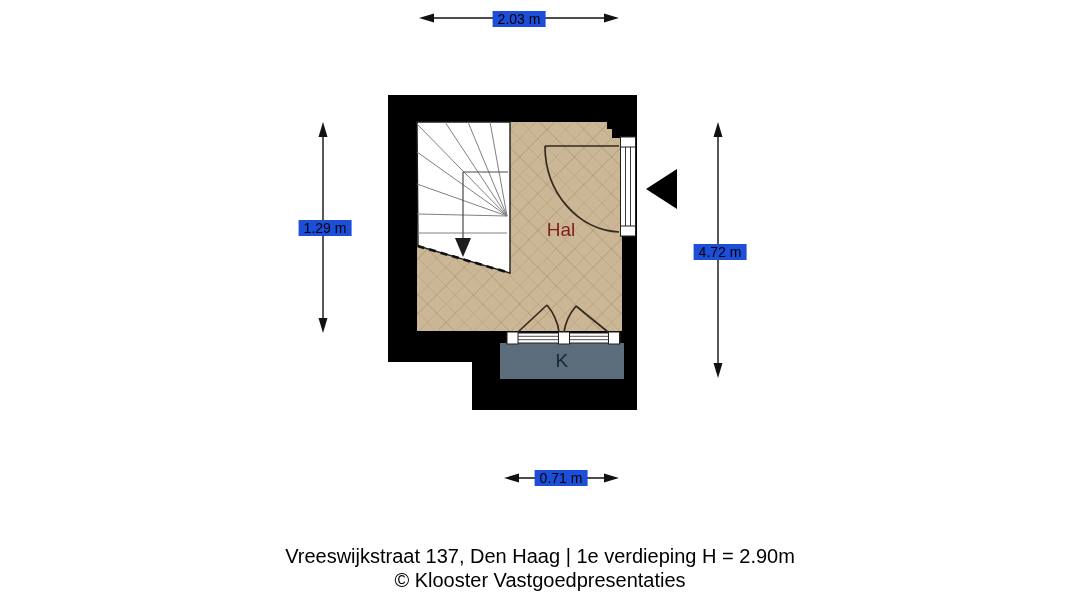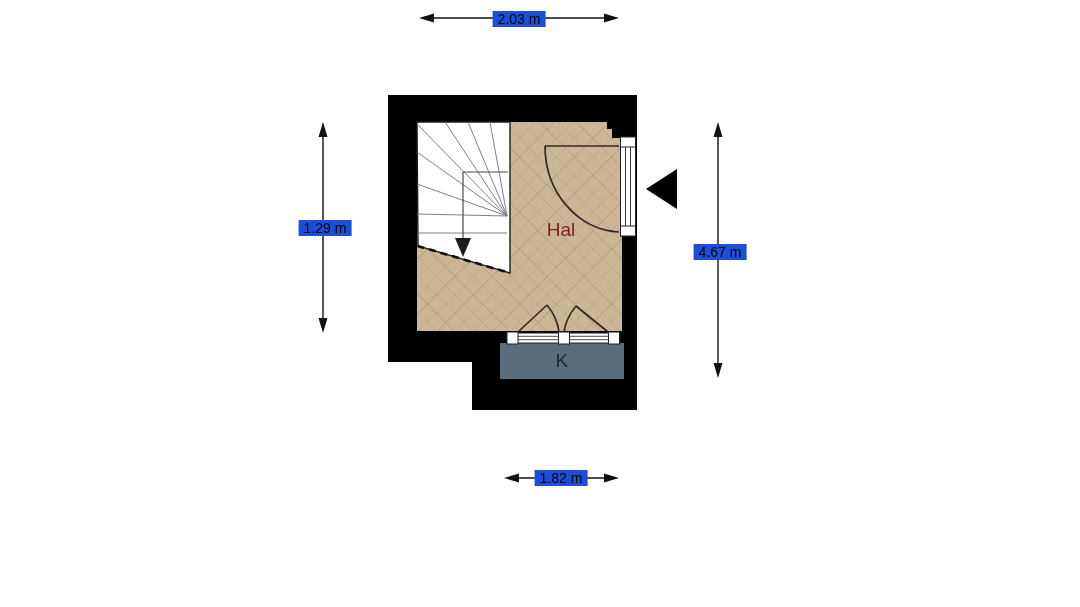--- a/index.html
+++ b/index.html
@@ -132,17 +132,21 @@
         <polygon points="504,478 519,473.5 519,482.5" stroke="none"></polygon>
         <polygon points="619,478 604,473.5 604,482.5" stroke="none"></polygon>
       </g>
     </g>
   </svg>
 
   <span class="abs room-label" style="left:561px; top:230px;">Hal</span>
 
   <span class="abs dim-label" style="left:519px; top:19px;">2.03 m</span>
   <span class="abs dim-label" style="left:325px; top:228px;">1.29 m</span>
-  <span class="abs dim-label" style="left:720px; top:252px;">4.67 m</span>
-  <span class="abs dim-label" style="left:561px; top:478px;">1.82 m</span>
+  <span class="abs dim-label" style="left:720px; top:252px;">4.72 m</span>
+  <span class="abs dim-label" style="left:561px; top:478px;">0.71 m</span>
 
+  <div class="abs caption">
+    <div>Vreeswijkstraat 137, Den Haag | 1e verdieping H = 2.90m</div>
+    <div>© Klooster Vastgoedpresentaties</div>
+  </div>
 
 </div>
 
 </body></html>

